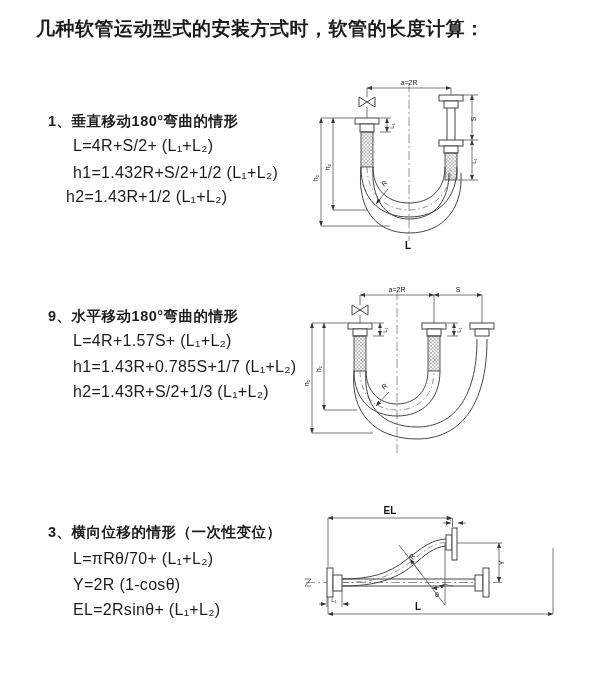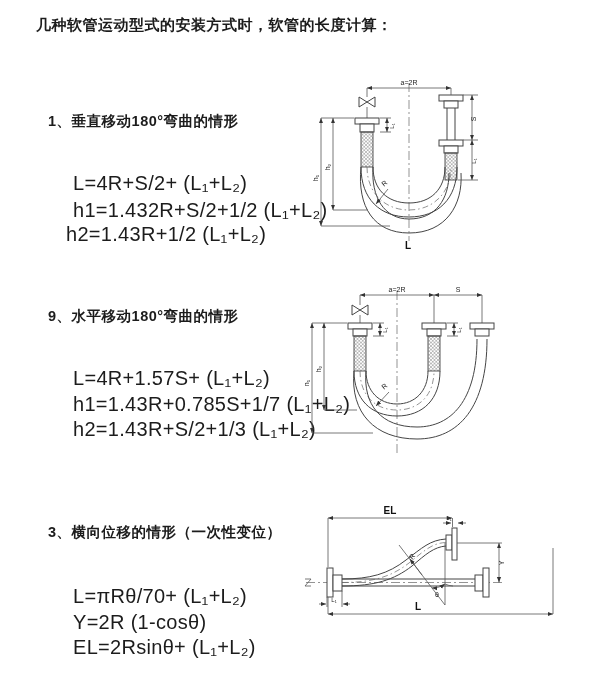--- a/index.html
+++ b/index.html
@@ -2,23 +2,23 @@
 <html><head>
 <meta charset="utf-8">
 <style>
   html,body{margin:0;padding:0;}
   body{
     width:600px;height:675px;position:relative;background:#ffffff;
     font-family:"Liberation Sans","DejaVu Sans",sans-serif;color:#1c1c1c;
     overflow:hidden;
   }
   .abs{position:absolute;}
-  .title{left:36px;top:16px;font-size:15px;font-weight:bold;letter-spacing:.5px;}
+  .title{left:36px;top:16px;font-size:19px;font-weight:bold;letter-spacing:.5px;}
   .sec-head{font-size:14.5px;font-weight:bold;letter-spacing:.5px;}
-  .formula{font-size:20px;letter-spacing:.3px;margin-top:35px;}
+  .formula{font-size:16px;letter-spacing:.3px;}
   figure{margin:0;}
   svg{display:block;}
   svg .part{fill:#fff;stroke:#454545;stroke-width:1;}
   svg .wall{fill:none;stroke:#454545;stroke-width:1;}
   svg .thin{fill:none;stroke:#555;stroke-width:.8;}
   svg .cl{fill:none;stroke:#666;stroke-width:.7;stroke-dasharray:9 3 2 3;}
   svg .clc{fill:none;stroke:#666;stroke-width:.7;stroke-dasharray:6 3 1.5 3;}
   svg .dim{fill:none;stroke:#555;stroke-width:.8;}
   svg .lbl{font-size:7px;fill:#222;}
   svg .lbl-s{font-size:6px;fill:#222;}

